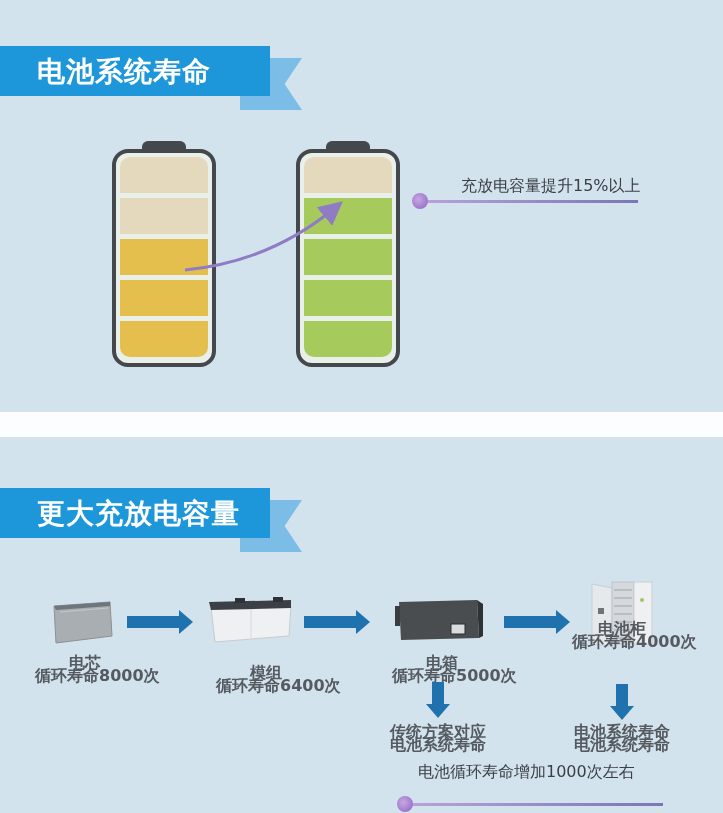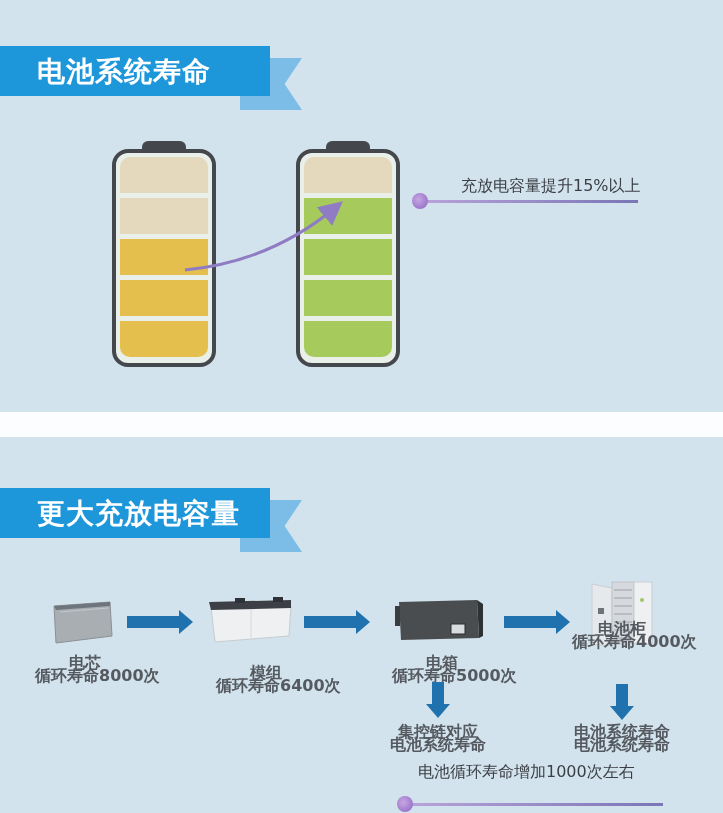--- a/index.html
+++ b/index.html
@@ -204,21 +204,21 @@
 <div class="label" style="left:572px; top:622px; width:100px;">
   <div>电池柜</div>
   <div>循环寿命4000次</div>
 </div>
 
 <div class="arrow-d" style="left:426px; top:682px; height:36px;">
   <div class="shaft" style="height:24px;"></div>
   <div class="head" style="top:22px; height:14px;"></div>
 </div>
 <div class="label" style="left:388px; top:725px; width:100px;">
-  <div>集控链对应</div>
+  <div>传统方案对应</div>
   <div>电池系统寿命</div>
 </div>
 
 <div class="arrow-d" style="left:610px; top:684px; height:36px;">
   <div class="shaft" style="height:24px;"></div>
   <div class="head" style="top:22px; height:14px;"></div>
 </div>
 <div class="label" style="left:572px; top:725px; width:100px;">
   <div>电池系统寿命</div>
   <div>电池系统寿命</div>

